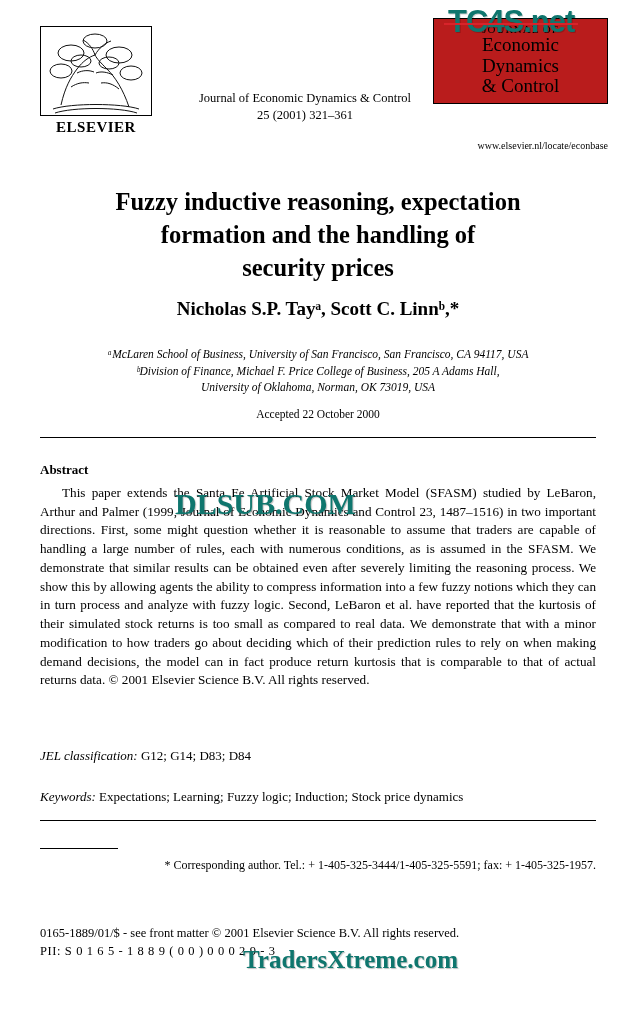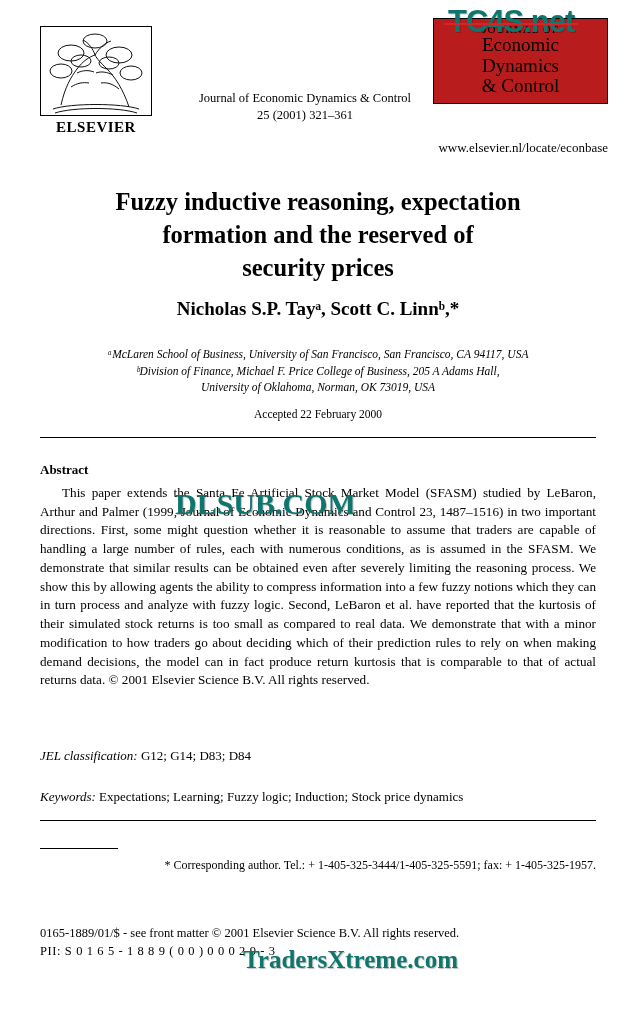--- a/index.html
+++ b/index.html
@@ -91,21 +91,21 @@
     line-height: 1.08;
   }
   .jlogo .l4 {
     font-size: 19px;
     line-height: 1.08;
   }
   .weburl {
     position: absolute;
     right: 28px;
     top: 122px;
-    font-size: 13px;
+    font-size: 10px;
     text-align: right;
     width: 200px;
   }
 
   
   .title {
     position: absolute;
     top: 185px;
     left: 60px;
     width: 516px;
@@ -316,33 +316,33 @@
         <div class="l3">Dynamics</div>
         <div class="l4">&amp; Control</div>
       </div>
     </div>
 
     <div class="weburl">www.elsevier.nl/locate/econbase</div>
   </div>
 
   <div class="title">
     <div>Fuzzy inductive reasoning, expectation</div>
-    <div>formation and the reserved of</div>
+    <div>formation and the handling of</div>
     <div>security prices</div>
   </div>
 
   <div class="authors">Nicholas S.P. Tayᵃ, Scott C. Linnᵇ,*</div>
 
   <div class="affil">
     <div>ᵃMcLaren School of Business, University of San Francisco, San Francisco, CA 94117, USA</div>
     <div>ᵇDivision of Finance, Michael F. Price College of Business, 205 A Adams Hall,</div>
     <div>University of Oklahoma, Norman, OK 73019, USA</div>
   </div>
 
-  <div class="accepted">Accepted 22 February 2000</div>
+  <div class="accepted">Accepted 22 October 2000</div>
 
   <div class="rule rule-top"></div>
 
   <div class="abstract-head">Abstract</div>
   <div class="abstract-body">This paper extends the Santa Fe Artificial Stock Market Model (SFASM) studied by LeBaron, Arthur and Palmer (1999, Journal of Economic Dynamics and Control 23, 1487–1516) in two important directions. First, some might question whether it is reasonable to assume that traders are capable of handling a large number of rules, each with numerous conditions, as is assumed in the SFASM. We demonstrate that similar results can be obtained even after severely limiting the reasoning process. We show this by allowing agents the ability to compress information into a few fuzzy notions which they can in turn process and analyze with fuzzy logic. Second, LeBaron et al. have reported that the kurtosis of their simulated stock returns is too small as compared to real data. We demonstrate that with a minor modification to how traders go about deciding which of their prediction rules to rely on when making demand decisions, the model can in fact produce return kurtosis that is comparable to that of actual returns data. © 2001 Elsevier Science B.V. All rights reserved.</div>
 
   <div class="jel">
     <i>JEL classification:</i>
     <span>G12; G14; D83; D84</span>
   </div>

